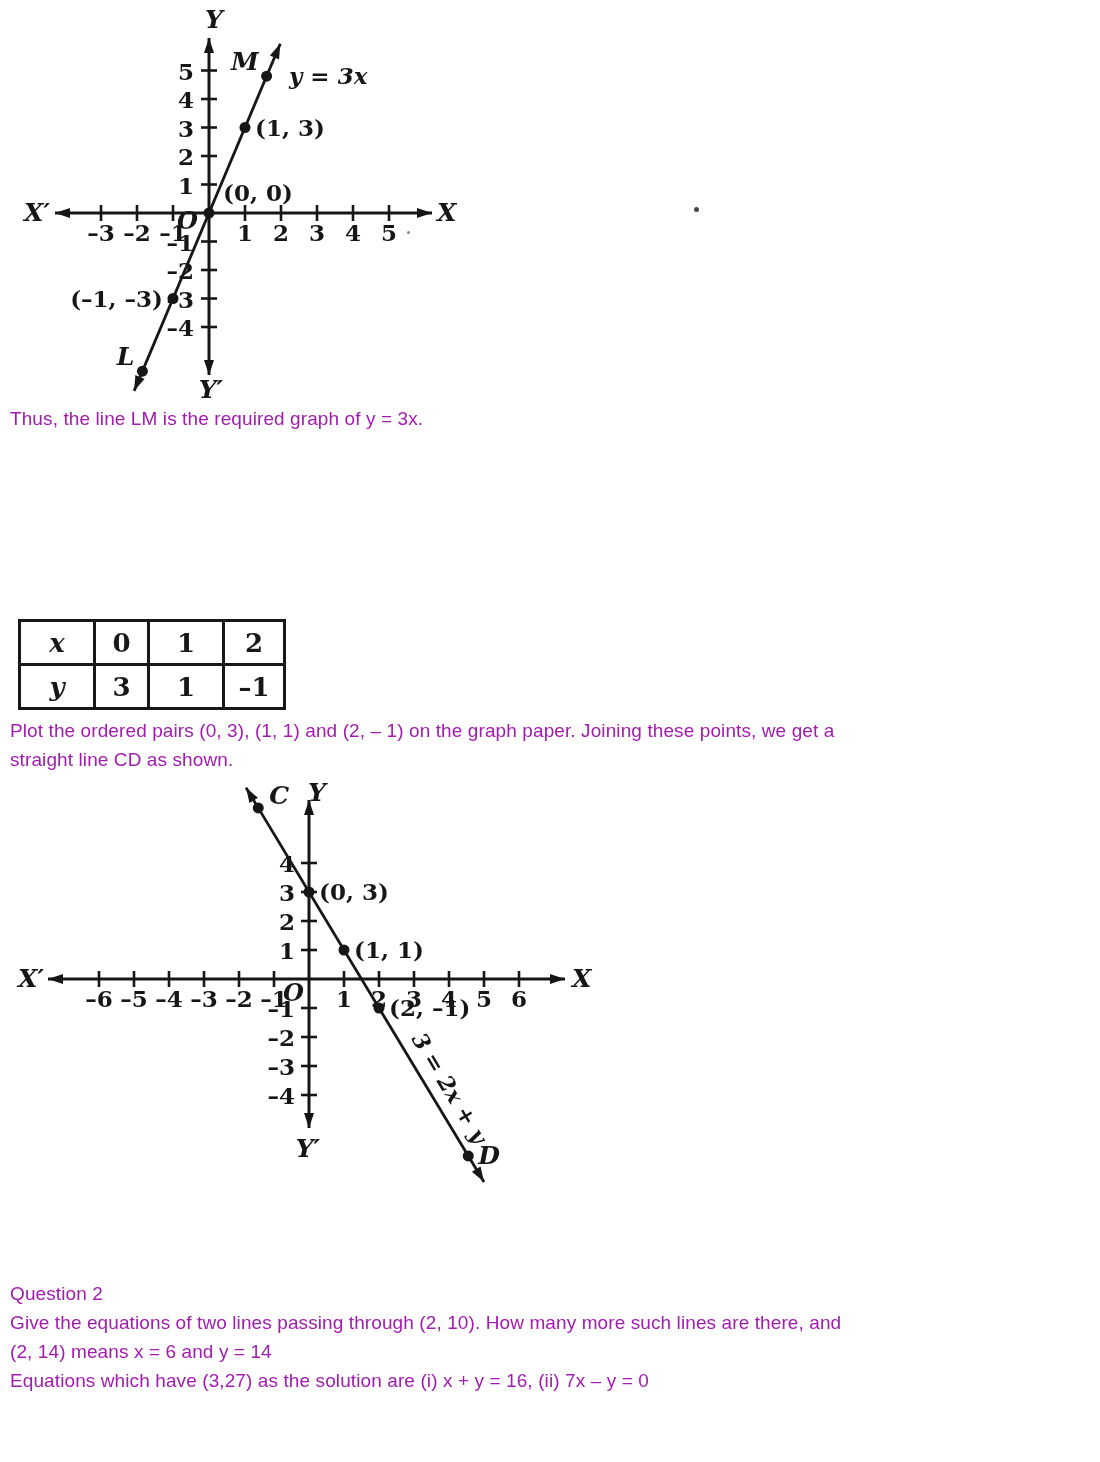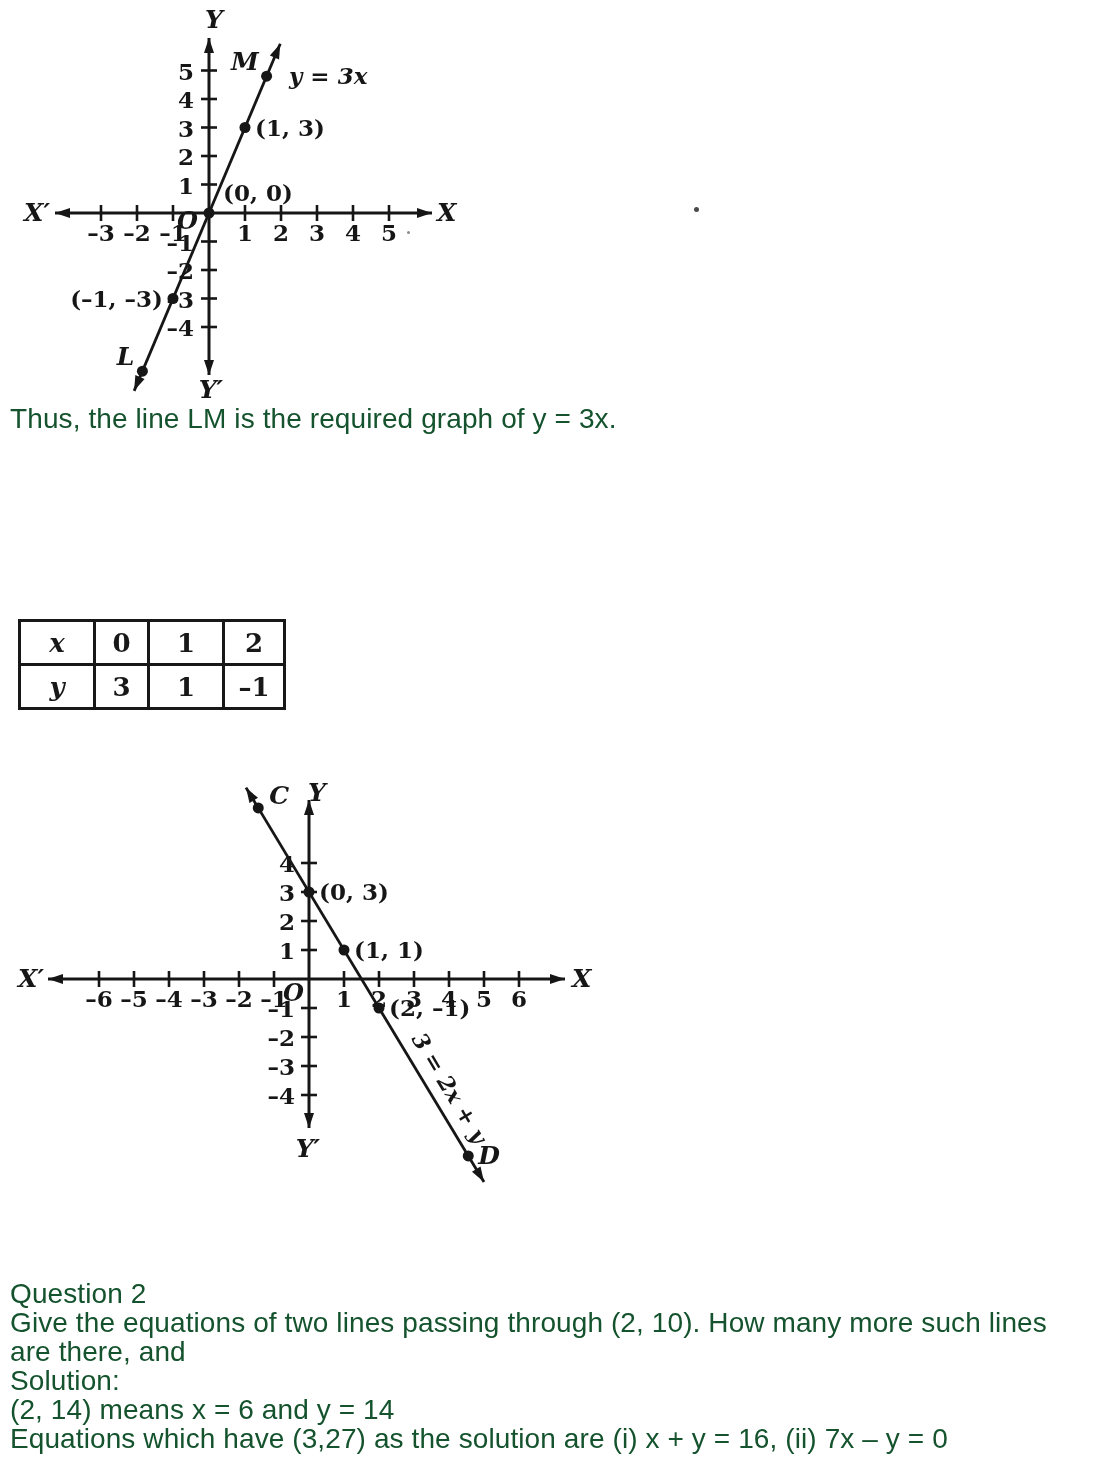--- a/index.html
+++ b/index.html
@@ -1,20 +1,20 @@
 <!DOCTYPE html>
 <html><head>
 <meta charset="utf-8">
 <style>
   html,body{margin:0;padding:0;background:#ffffff;}
   body{width:1100px;height:1462px;overflow:hidden;position:relative;
        font-family:"Liberation Sans", sans-serif;}
   .page{position:absolute;left:0;top:0;width:1100px;height:1462px;background:#ffffff;}
-  .txt{position:absolute;left:10px;width:1085px;font-size:28px;line-height:29px;
-       color:#14532d;letter-spacing:0.1px;}
+  .txt{position:absolute;left:10px;width:1085px;font-size:19px;line-height:29px;
+       color:#a21caf;letter-spacing:0.1px;}
   .txt div{min-height:29px;}
   svg{position:absolute;left:0;}
   #g1{top:0;}
   #g2{top:778px;}
   table.vals{position:absolute;left:18px;top:619px;border-collapse:collapse;
        table-layout:fixed;}
   table.vals td{border:3px solid #181818;text-align:center;vertical-align:middle;
        font-family:"DejaVu Serif", serif;font-weight:bold;font-size:26px;color:#181818;
        padding:0;}
   table.vals tr{height:44px;}
@@ -115,20 +115,24 @@
         </tr>
         <tr>
           <td class="vcell">y</td>
           <td>3</td>
           <td>1</td>
           <td>–1</td>
         </tr>
       </tbody>
   </table>
 
+  <div class="txt" style="top:716px">
+      <div>Plot the ordered pairs (0, 3), (1, 1) and (2, – 1) on the graph paper. Joining these points, we get a</div>
+      <div>straight line CD as shown.</div>
+    </div>
 
   <svg id="g2" width="620" height="434" viewBox="0 778 620 434">
       <g>
         <line x1="48" y1="979" x2="565" y2="979" stroke="#161616" stroke-width="3"></line>
         <polygon points="565,979 550,984 550,974" fill="#161616"></polygon>
         <polygon points="48,979 63,974 63,984" fill="#161616"></polygon>
       </g>
       <g>
         <line x1="309" y1="1128" x2="309" y2="800" stroke="#161616" stroke-width="3"></line>
         <polygon points="309,800 314,815 304,815" fill="#161616"></polygon>
@@ -196,21 +200,20 @@
       <text x="478.25" y="1163.9" fill="#161616" font-size="25" font-family="&quot;DejaVu Serif&quot;, serif" font-weight="bold" text-anchor="start" font-style="italic">D</text>
       <text x="443" y="1092" fill="#161616" font-size="22" font-family="&quot;DejaVu Serif&quot;, serif" font-weight="bold" text-anchor="middle" font-style="italic" transform="rotate(59 443 1092)">3 = 2x + y</text>
     </svg>
 
 
   <div class="txt" style="top:1279px">
     <div>Question 2</div>
     <div>
         <div>Give the equations of two lines passing through (2, 10). How many more such lines are there, and</div>
       </div>
-    <div>Solution:</div>
     <div>
         <div>(2, 14) means x = 6 and y = 14</div>
         <div>Equations which have (3,27) as the solution are (i) x + y = 16, (ii) 7x – y = 0</div>
       </div>
   </div>
 
   <div class="speck" id="speck1"></div>
   <div class="speck" id="speck2"></div>
 </div>
 

